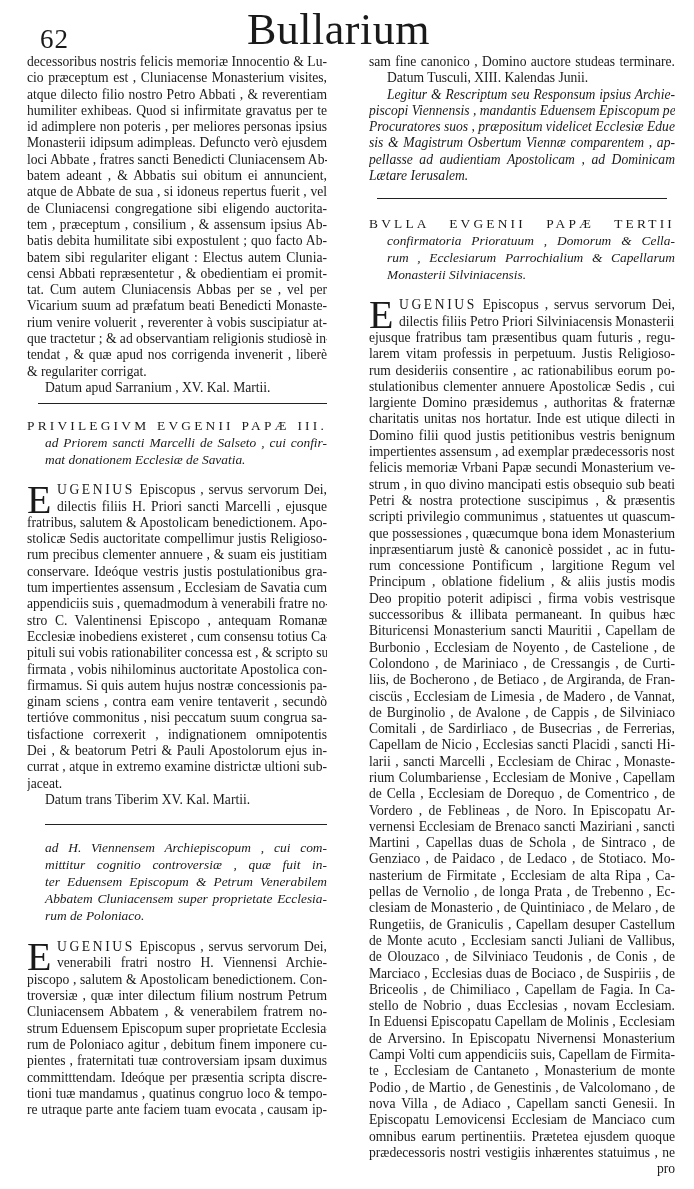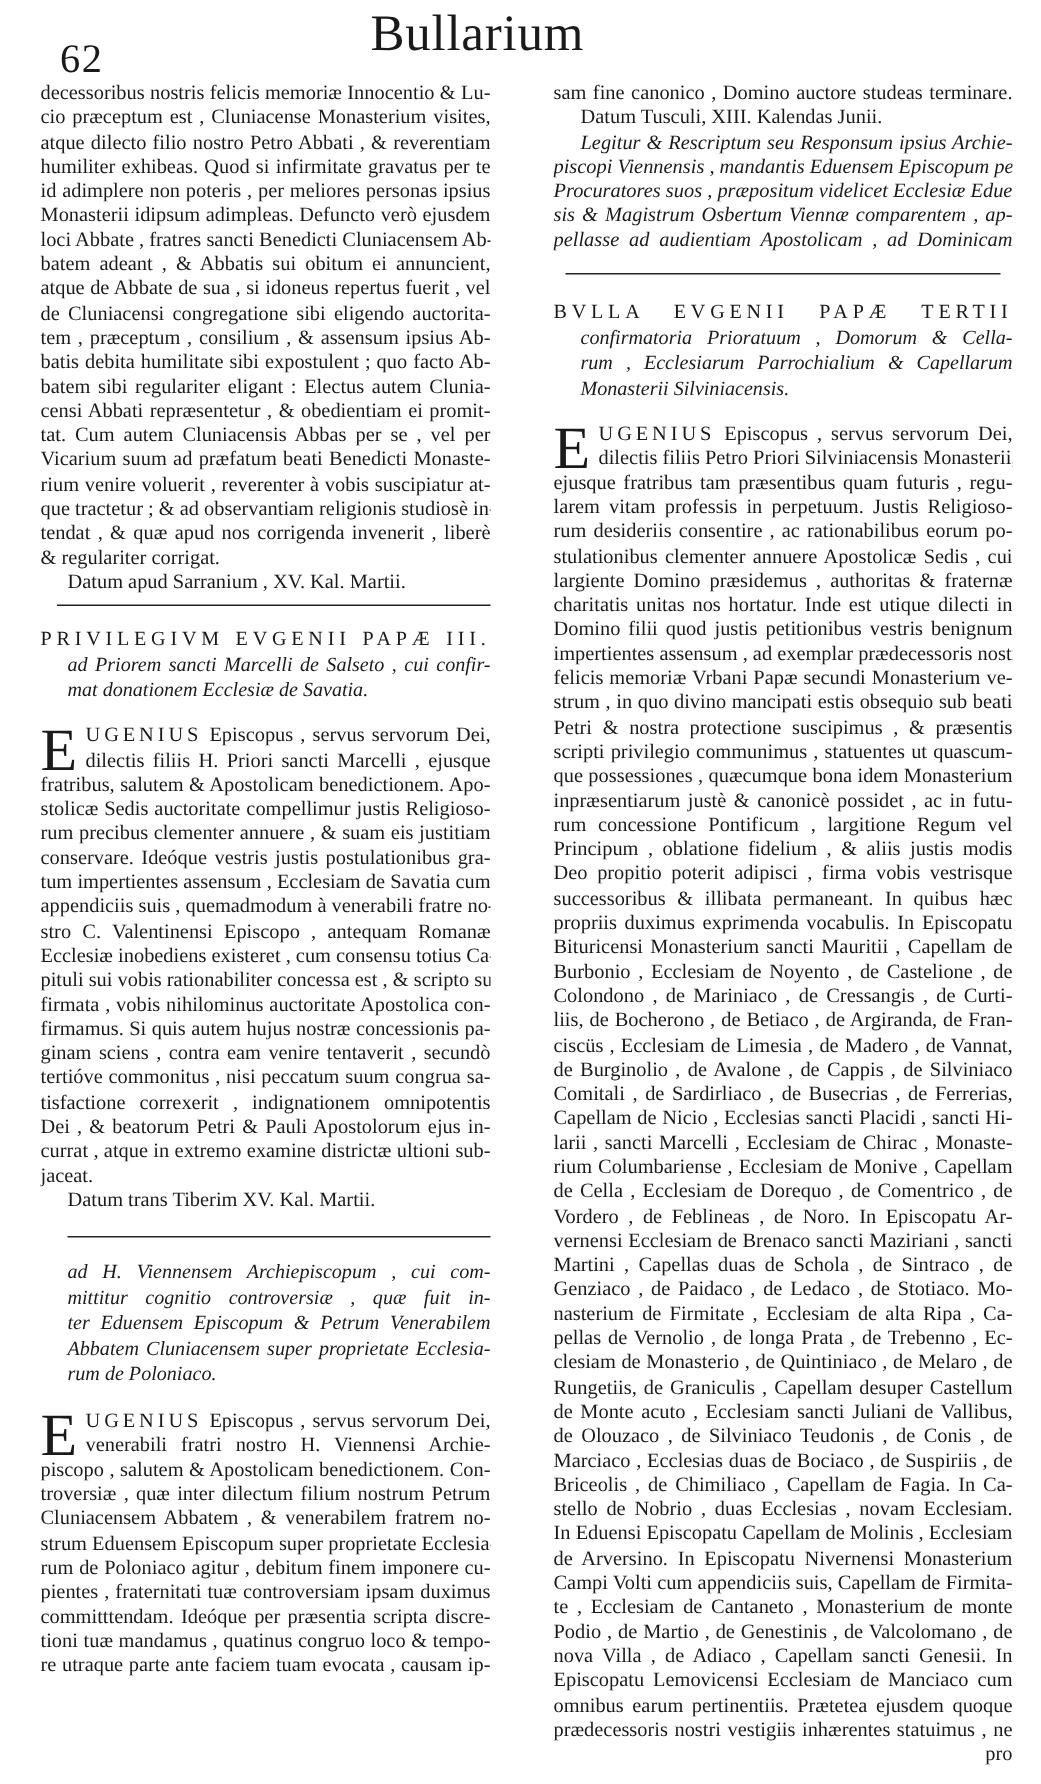--- a/index.html
+++ b/index.html
@@ -1,19 +1,19 @@
 <!DOCTYPE html>
 <html><head>
 <meta charset="utf-8">
 <style>
   html, body { margin: 0; padding: 0; background: #ffffff; }
   body { width: 694px; height: 1189px; position: relative; overflow: hidden;
          font-family: "Liberation Serif", "DejaVu Serif", serif; color: #1a1a1a; }
   .page-number { position: absolute; left: 40px; top: 24px; font-size: 27px; letter-spacing: 1px; }
-  .running-title { position: absolute; left: 247px; top: 4px; font-size: 34px; letter-spacing: 0.5px; text-align: center; }
+  .running-title { position: absolute; left: 247px; top: 4px; font-size: 44px; letter-spacing: 0.5px; text-align: center; }
   .col { position: absolute; top: 54px; }
   .col-left { left: 27px; width: 300px; }
   .col-right { left: 369px; width: 306px; }
   .line { display: block; font-size: 13.6px; line-height: 16.3px; white-space: nowrap;
           text-align: justify; text-align-last: justify; overflow: hidden; }
   .line.last { text-align-last: left; }
   .line.indent { padding-left: 18px; }
   .line.right { text-align: right; text-align-last: right; }
   .ital { font-style: italic; }
   .heading-block { margin: 0; }
@@ -125,20 +125,21 @@
   <div id="rc-cont">
       <span class="line">sam fine canonico ,  Domino  auctore studeas terminare.</span>
     </div>
   <div class="line indent last">Datum Tusculi, XIII.  Kalendas  Junii.</div>
   <div id="rc-note">
       <span class="line ital indent">Legitur &amp; Rescriptum  seu Responsum ipsius  Archie-</span>
       <span class="line ital">piscopi Viennensis ,  mandantis Eduensem Episcopum per</span>
       <span class="line ital">Procuratores  suos , præpositum videlicet Ecclesiæ Eduen-</span>
       <span class="line ital">sis &amp;  Magistrum  Osbertum Viennæ  comparentem ,  ap-</span>
       <span class="line ital">pellasse  ad  audientiam  Apostolicam  ,  ad  Dominicam</span>
+      <span class="line last ital">Lætare Ierusalem.</span>
     </div>
   <div style="height:14px;"></div>
   <div class="rule" style="margin-left:8px; width:290px; margin-bottom:16px;"></div>
 
   <div class="heading-block">
     <span class="heading-first">BVLLA EVGENII  PAPÆ  TERTII</span>
     <div id="rb-heading">
         <span class="heading-line">confirmatoria  Prioratuum ,  Domorum  &amp;  Cella-</span>
         <span class="heading-line">rum ,  Ecclesiarum  Parrochialium  &amp;  Capellarum</span>
         <span class="heading-line last">Monasterii Silviniacensis.</span>
@@ -160,21 +161,20 @@
       <span class="line">felicis memoriæ Vrbani Papæ secundi Monasterium ve-</span>
       <span class="line">strum , in quo divino mancipati estis obsequio sub beati</span>
       <span class="line">Petri  &amp;  nostra  protectione  suscipimus ,  &amp;  præsentis</span>
       <span class="line">scripti privilegio communimus ,  statuentes ut quascum-</span>
       <span class="line">que possessiones ,  quæcumque bona idem Monasterium</span>
       <span class="line">inpræsentiarum justè &amp; canonicè possidet ,  ac  in  futu-</span>
       <span class="line">rum  concessione  Pontificum  ,  largitione  Regum  vel</span>
       <span class="line">Principum ,  oblatione  fidelium ,  &amp;  aliis  justis  modis</span>
       <span class="line">Deo  propitio  poterit  adipisci ,  firma  vobis  vestrisque</span>
       <span class="line">successoribus  &amp;  illibata  permaneant.  In  quibus  hæc</span>
-      <span class="line">propriis duximus exprimenda vocabulis.  In Episcopatu</span>
       <span class="line">Bituricensi Monasterium  sancti Mauritii ,  Capellam de</span>
       <span class="line">Burbonio , Ecclesiam de Noyento ,  de Castelione ,  de</span>
       <span class="line">Colondono ,  de Mariniaco ,  de Cressangis ,  de Curti-</span>
       <span class="line">liis, de Bocherono , de Betiaco , de Argiranda, de Fran-</span>
       <span class="line">ciscüs ,  Ecclesiam de Limesia ,  de Madero ,  de Vannat,</span>
       <span class="line">de Burginolio ,  de Avalone ,  de Cappis ,  de Silviniaco</span>
       <span class="line">Comitali ,  de  Sardirliaco ,  de Busecrias ,  de Ferrerias,</span>
       <span class="line">Capellam de Nicio ,  Ecclesias sancti Placidi ,  sancti Hi-</span>
       <span class="line">larii ,  sancti Marcelli ,  Ecclesiam de Chirac ,  Monaste-</span>
       <span class="line">rium Columbariense , Ecclesiam de Monive ,  Capellam</span>

